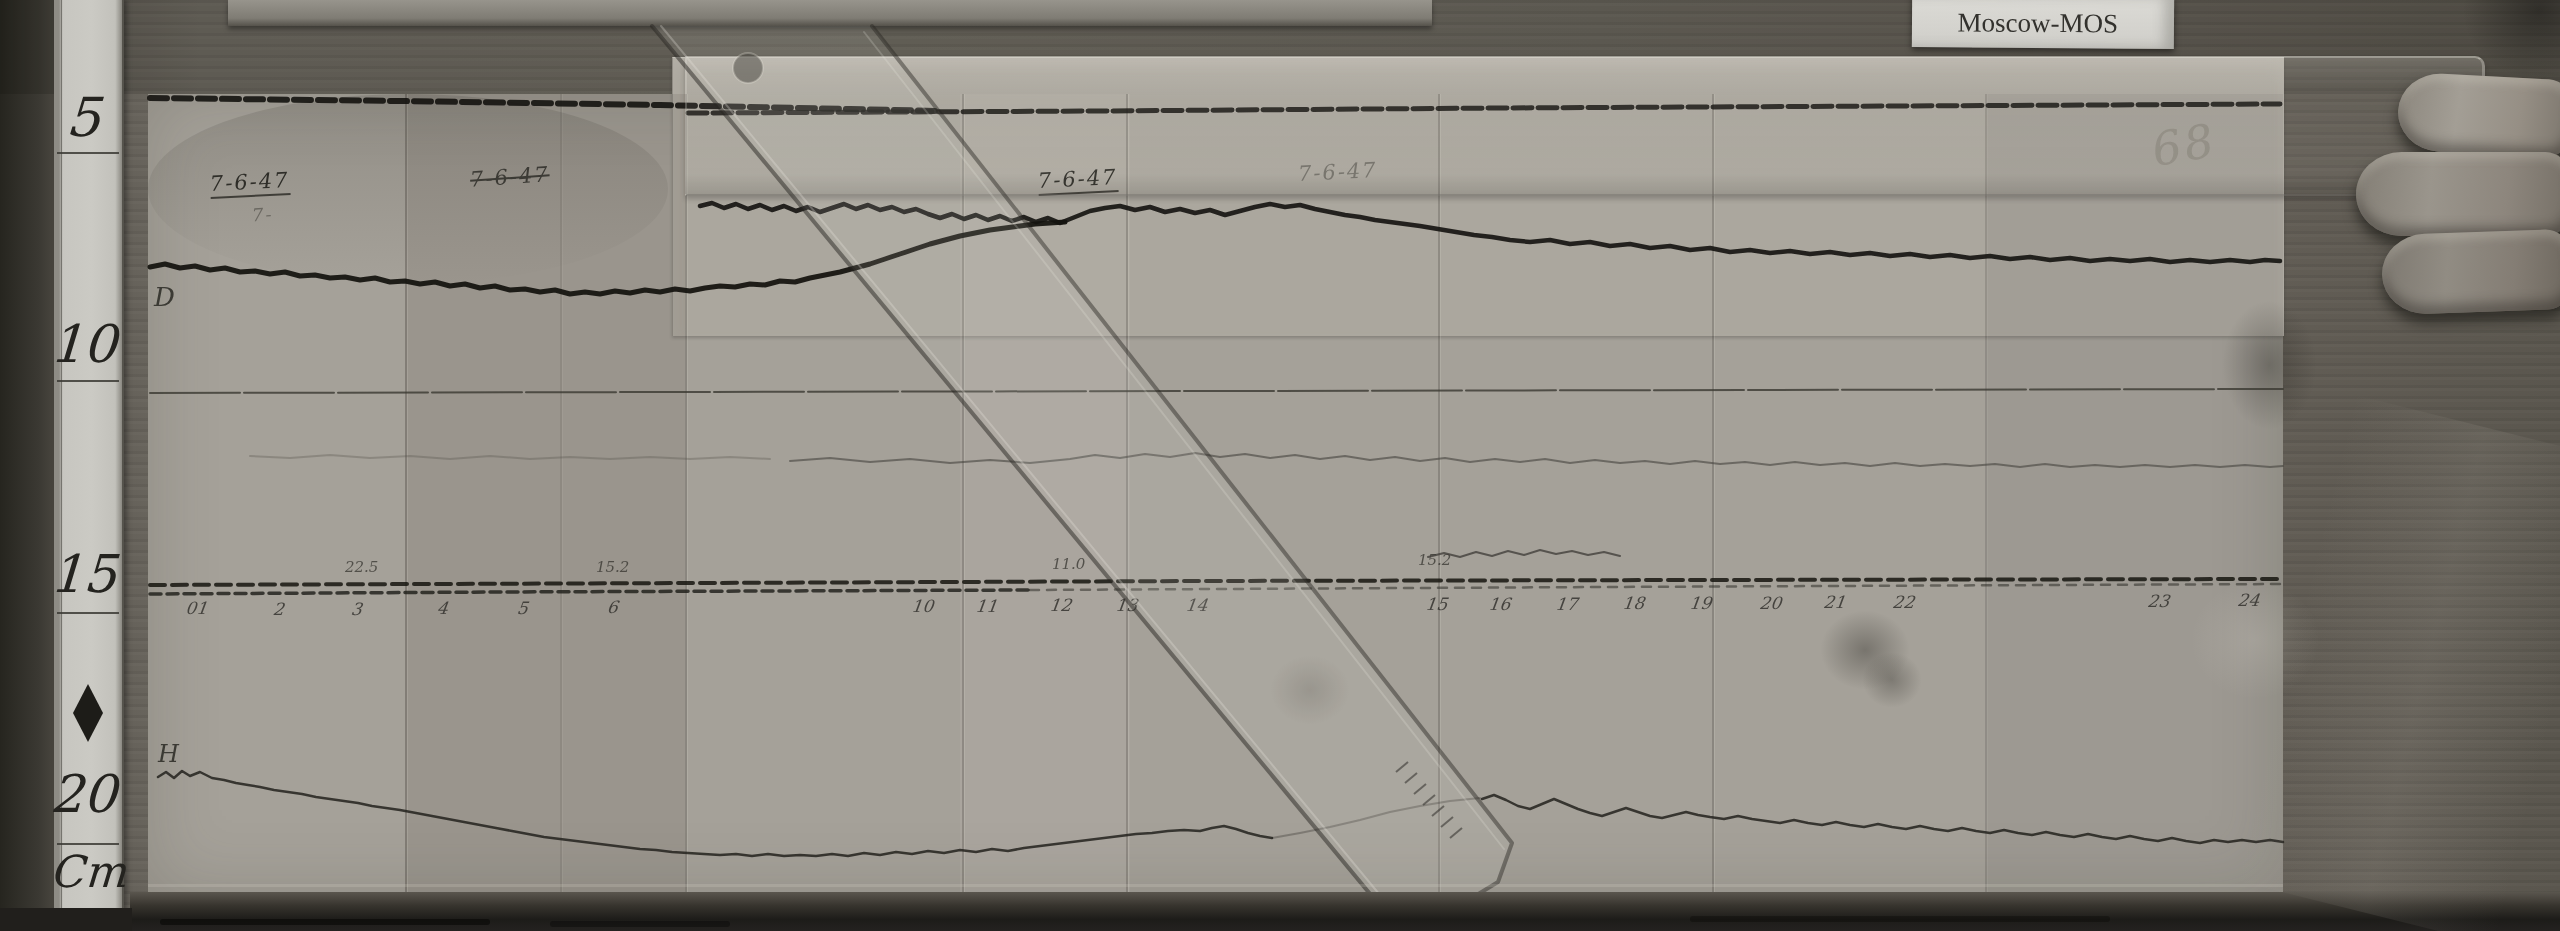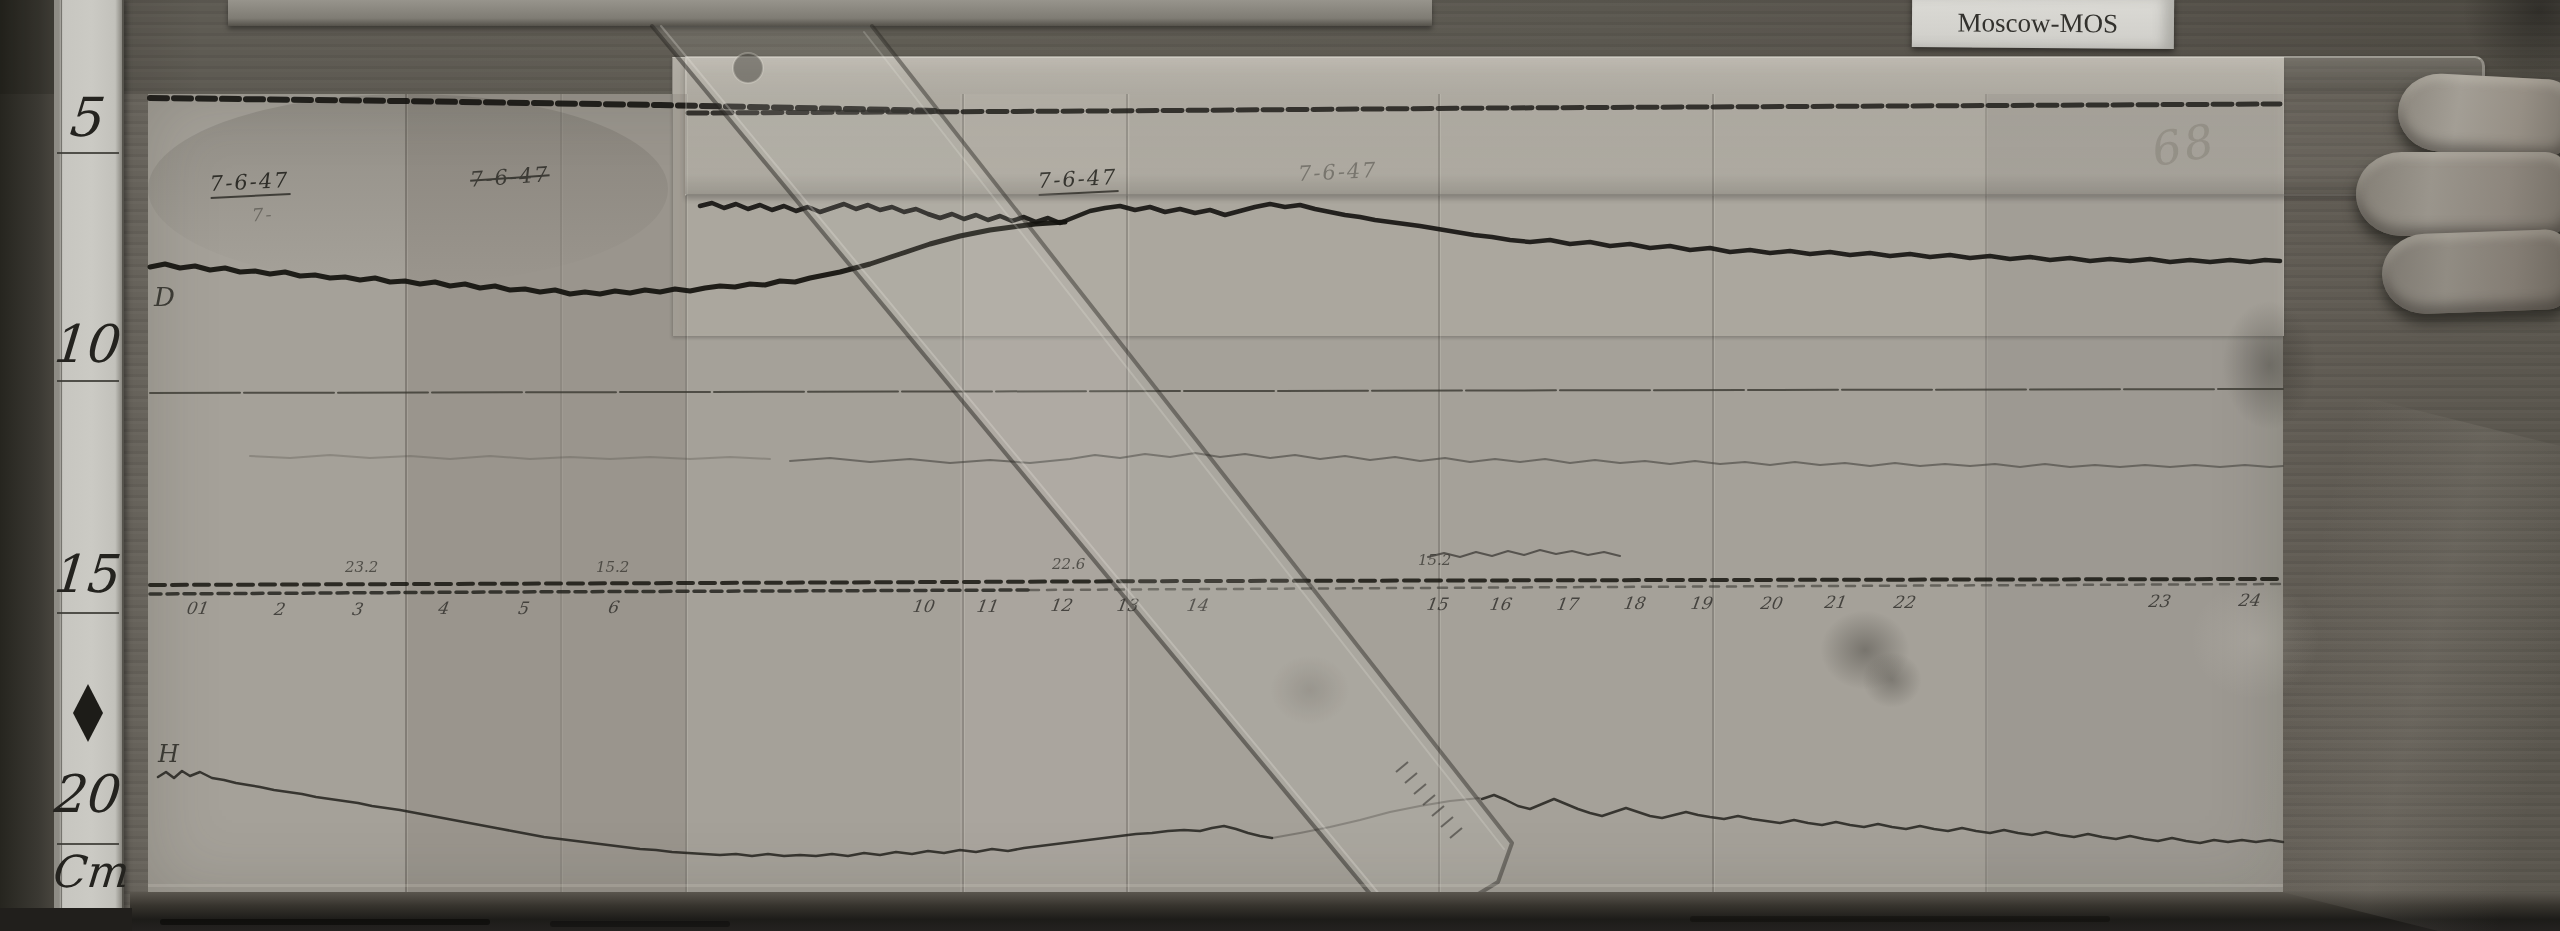--- a/index.html
+++ b/index.html
@@ -132,23 +132,23 @@
   <div class="sm" style="left:2190px;top:580px;width:130px;height:120px;background:radial-gradient(rgba(230,226,216,.16),transparent 70%);"></div>
 
   <span class="note date u" style="left:210px;top:170px;">7-6-47</span>
   <span class="note date f" style="left:252px;top:204px;font-size:18px;">7-</span>
   <span class="note date s" style="left:470px;top:165px;">7-6-47</span>
   <span class="note date u" style="left:1038px;top:167px;">7-6-47</span>
   <span class="note date f" style="left:1298px;top:160px;">7-6-47</span>
   <span class="note sheetnum" style="left:2152px;top:118px;">68</span>
   <span class="note tracelabel" style="left:154px;top:282px;">D</span>
   <span class="note tracelabel" style="left:158px;top:740px;font-size:24px;">H</span>
-  <span class="note scaleval" style="left:345px;top:558px;">23.2</span>
+  <span class="note scaleval" style="left:345px;top:558px;">22.5</span>
   <span class="note scaleval" style="left:596px;top:558px;">15.2</span>
-  <span class="note scaleval" style="left:1052px;top:555px;">22.6</span>
+  <span class="note scaleval" style="left:1052px;top:555px;">11.0</span>
   <span class="note scaleval" style="left:1418px;top:551px;">15.2</span>
 
   <span class="hour" style="left:181px;top:598px;">01</span>
   <span class="hour" style="left:263px;top:599px;">2</span>
   <span class="hour" style="left:341px;top:599px;">3</span>
   <span class="hour" style="left:427px;top:598px;">4</span>
   <span class="hour" style="left:507px;top:598px;">5</span>
   <span class="hour" style="left:597px;top:597px;">6</span>
   <span class="hour" style="left:907px;top:596px;">10</span>
   <span class="hour" style="left:971px;top:596px;">11</span>

